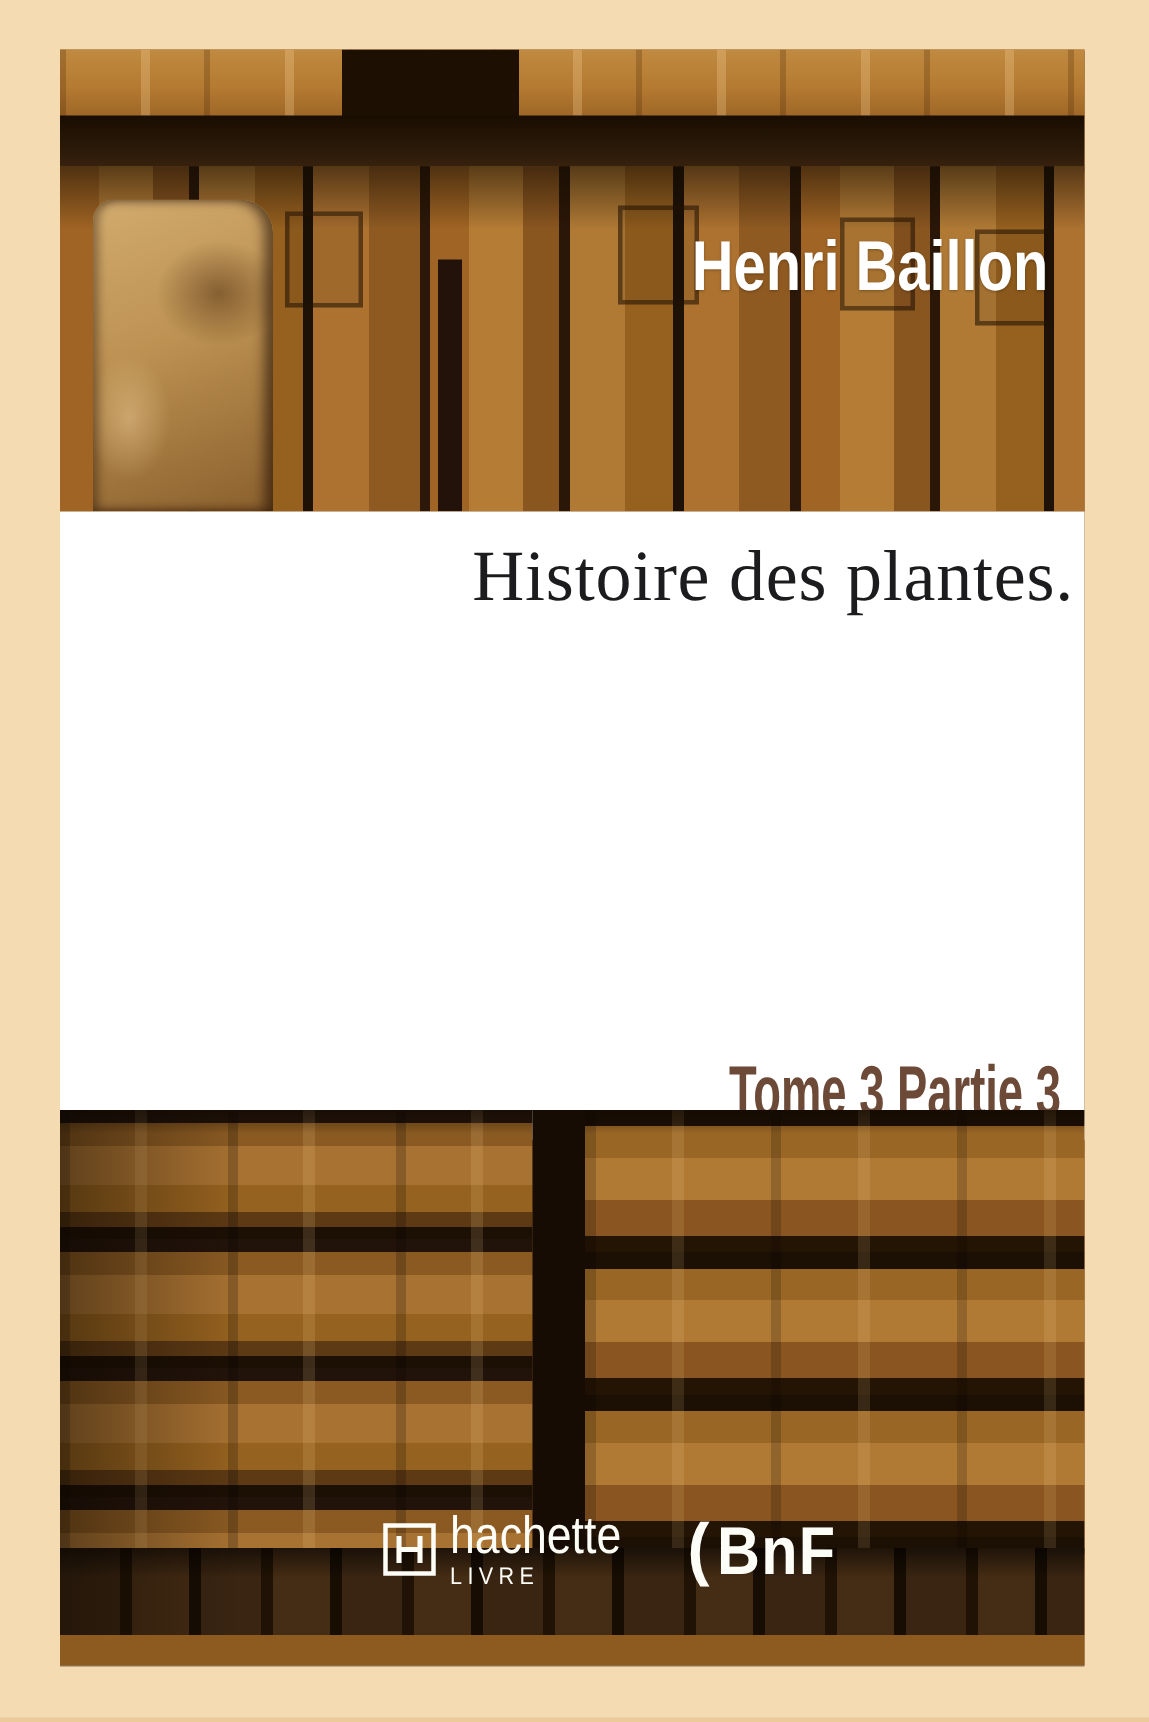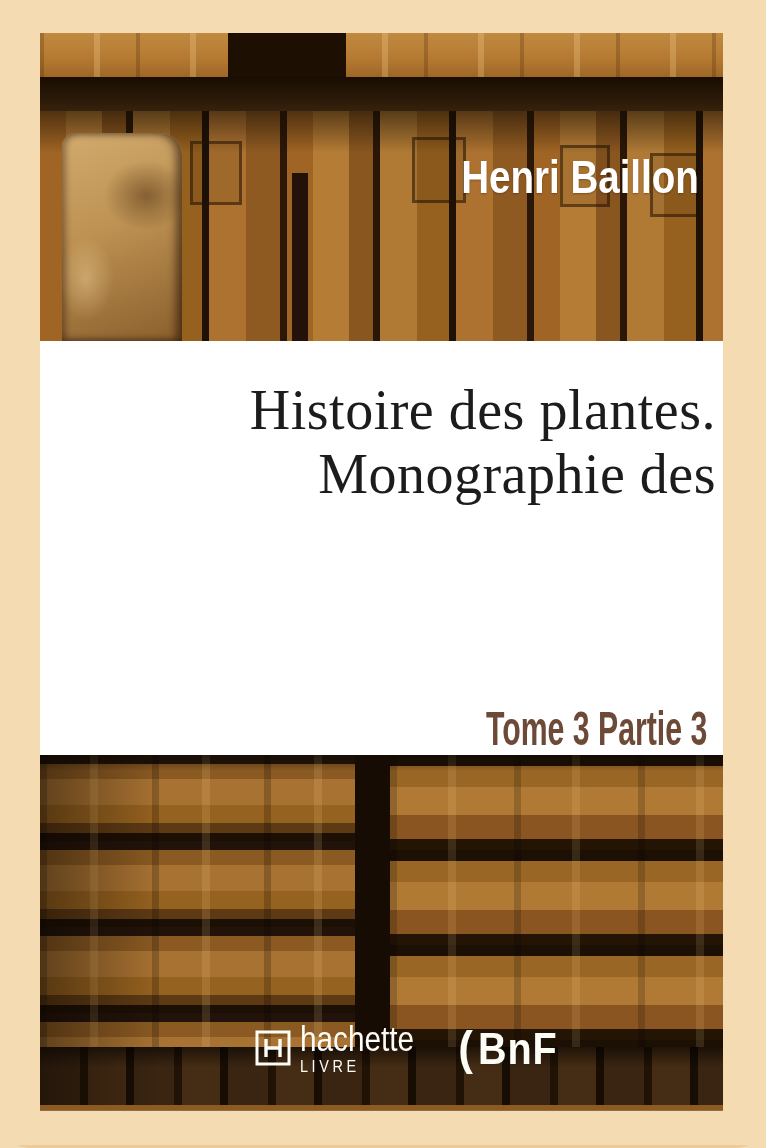--- a/index.html
+++ b/index.html
@@ -1,18 +1,18 @@
 <!DOCTYPE html>
 <html><head>
 <meta charset="utf-8">
 <style>
   html,body{margin:0;padding:0;background:#f5dbb1;}
   .canvas{
     position:relative;width:766px;height:1148px;overflow:hidden;
-    background:#f5dbb1;font-family:"Liberation Sans",sans-serif;border-radius:31px;
+    background:#f5dbb1;font-family:"Liberation Sans",sans-serif;
   }
   .canvas::after{content:"";position:absolute;left:0;right:0;bottom:0;height:3px;
     background:#ecca99;}
   
   .photo{
     position:absolute;left:40px;top:33px;width:683px;height:1077px;
     background:#8d5a20;box-shadow:0 1px 0 rgba(70,40,10,.6);
   }
   
   .photo-top{position:absolute;left:0;top:0;width:683px;height:308px;overflow:hidden;}
@@ -64,29 +64,29 @@
     transform:scaleX(.82);transform-origin:100% 0;white-space:nowrap;
     text-shadow:0 1px 2px rgba(40,20,0,.35);
   }
   
   .title-band{
     position:absolute;left:0;top:308px;width:683px;height:419px;background:#ffffff;
   }
   .book-title{
     position:absolute;right:7px;top:12px;text-align:right;
     font-family:"Liberation Serif",serif;color:#1c1c1e;
-    font-size:56px;line-height:64px;letter-spacing:.5px;white-space:nowrap;margin-top:25px;
+    font-size:48px;line-height:64px;letter-spacing:.5px;white-space:nowrap;
   }
   .volume{
     position:absolute;right:16px;top:364px;
     color:#6d4a38;font-weight:bold;font-size:48px;line-height:1;
     transform:scaleX(.63);transform-origin:100% 0;white-space:nowrap;
   }
   
-  .photo-bottom{position:absolute;left:0;top:722px;width:683px;height:350px;overflow:hidden;}
+  .photo-bottom{position:absolute;left:0;top:707px;width:683px;height:350px;overflow:hidden;}
   .stack-left{
     position:absolute;left:0;top:0;width:315px;height:300px;
     background:
       linear-gradient(180deg,rgba(15,8,0,.5) 0,rgba(15,8,0,0) 16px),
       repeating-linear-gradient(90deg,rgba(0,0,0,.20) 0 7px,rgba(0,0,0,0) 7px 50px,rgba(255,218,150,.14) 50px 58px,rgba(0,0,0,0) 58px 112px),
       repeating-linear-gradient(180deg,#22130a 0 9px,#8a5a22 9px 24px,#a87232 24px 50px,#96621f 50px 68px,#5e3a14 68px 78px,#1c0f04 78px 86px);
   }
   .stack-right{
     position:absolute;left:350px;top:0;width:333px;height:300px;
     background:
@@ -134,21 +134,20 @@
       <div class="book-label label-1"></div>
       <div class="book-label label-2"></div>
       <div class="book-label label-3"></div>
       <div class="book-label label-4"></div>
       <div class="author">Henri Baillon</div>
     </div>
 
     <div class="title-band">
       <div class="book-title">
         <div>Histoire des plantes.</div>
-        <div>Monographie des</div>
       </div>
       <div class="volume">Tome 3 Partie 3</div>
     </div>
 
     <div class="photo-bottom">
       <div class="stack-left"></div>
       <div class="stack-gap"></div>
       <div class="stack-right"></div>
       <div class="bottom-row"></div>
 

